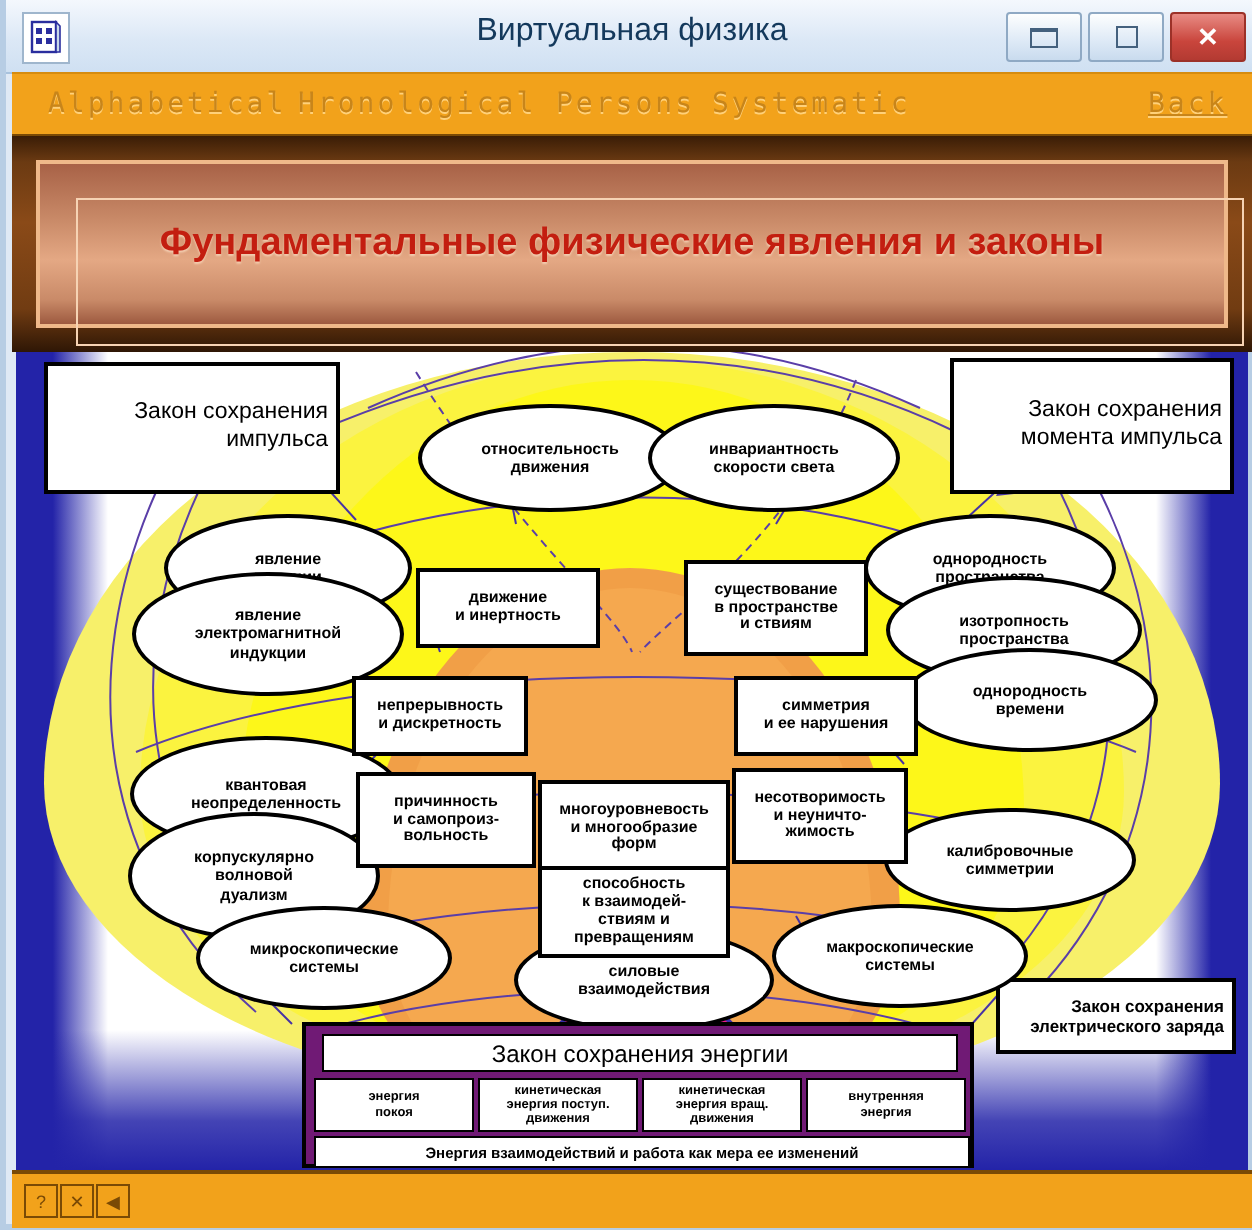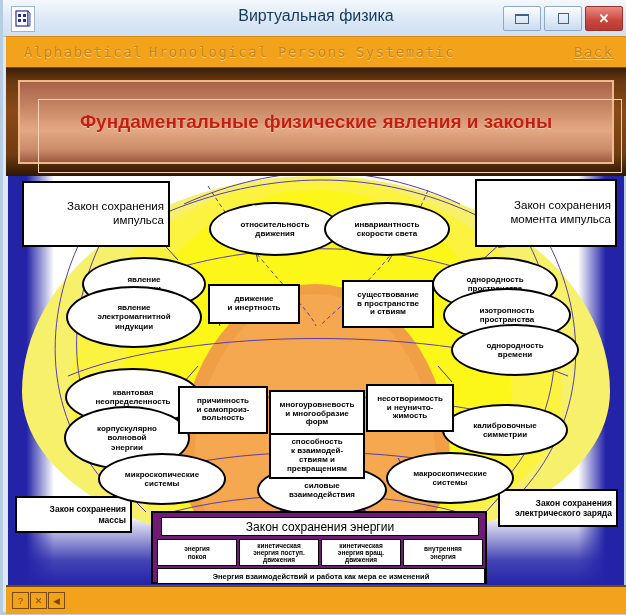--- a/index.html
+++ b/index.html
@@ -233,40 +233,39 @@
       <div class="core-lab t">ВЕЩЕСТВО</div>
       <div class="core-lab m1">МАТЕРИЯ</div>
       <div class="core-lab m2">ЭНЕРГИЯ</div>
       <div class="core-lab b">ПОЛЕ</div>
       <div class="core-num" style="left:4px;top:34px">23</div>
       <div class="core-num" style="left:92px;top:34px">32</div>
     </div>
 
     <div class="law" style="left:14px;top:5px;width:148px;height:66px">Закон сохранения импульса</div>
     <div class="law" style="left:467px;top:3px;width:142px;height:68px">Закон сохранения момента импульса</div>
-    <div class="law small" style="left:7px;top:320px;width:117px;height:37px">Закон сохранения массы</div>
     <div class="law small" style="left:490px;top:313px;width:120px;height:38px">Закон сохранения электрического заряда</div>
 
     <div class="ell" style="left:74px;top:81px;width:124px;height:54px">
       <span>явление</span>
       <span>инерции</span>
     </div>
     <div class="ell" style="left:58px;top:110px;width:136px;height:62px">
       <span>явление</span>
       <span>электромагнитной</span>
       <span>индукции</span>
     </div>
     <div class="ell" style="left:57px;top:192px;width:136px;height:58px">
       <span>квантовая</span>
       <span>неопределенность</span>
     </div>
     <div class="ell" style="left:56px;top:230px;width:126px;height:64px">
       <span>корпускулярно</span>
       <span>волновой</span>
-      <span>энергии</span>
+      <span>дуализм</span>
     </div>
     <div class="ell" style="left:90px;top:277px;width:128px;height:52px">
       <span>микроскопические</span>
       <span>системы</span>
     </div>
     <div class="ell" style="left:201px;top:26px;width:132px;height:54px">
       <span>относительность</span>
       <span>движения</span>
     </div>
     <div class="ell" style="left:316px;top:26px;width:126px;height:54px">
@@ -299,20 +298,28 @@
     </div>
 
     <div class="box" style="left:200px;top:108px;width:92px;height:40px">
       <span>движение</span>
       <span>и инертность</span>
     </div>
     <div class="box" style="left:334px;top:104px;width:92px;height:48px">
       <span>существование</span>
       <span>в пространстве</span>
       <span>и ствиям</span>
+    </div>
+    <div class="box" style="left:168px;top:162px;width:88px;height:40px">
+      <span>непрерывность</span>
+      <span>и дискретность</span>
+    </div>
+    <div class="box" style="left:359px;top:162px;width:92px;height:40px">
+      <span>симметрия</span>
+      <span>и ее нарушения</span>
     </div>
     <div class="box" style="left:170px;top:210px;width:90px;height:48px">
       <span>причинность</span>
       <span>и самопроиз-</span>
       <span>вольность</span>
     </div>
     <div class="box" style="left:358px;top:208px;width:88px;height:48px">
       <span>несотворимость</span>
       <span>и неуничто-</span>
       <span>жимость</span>

